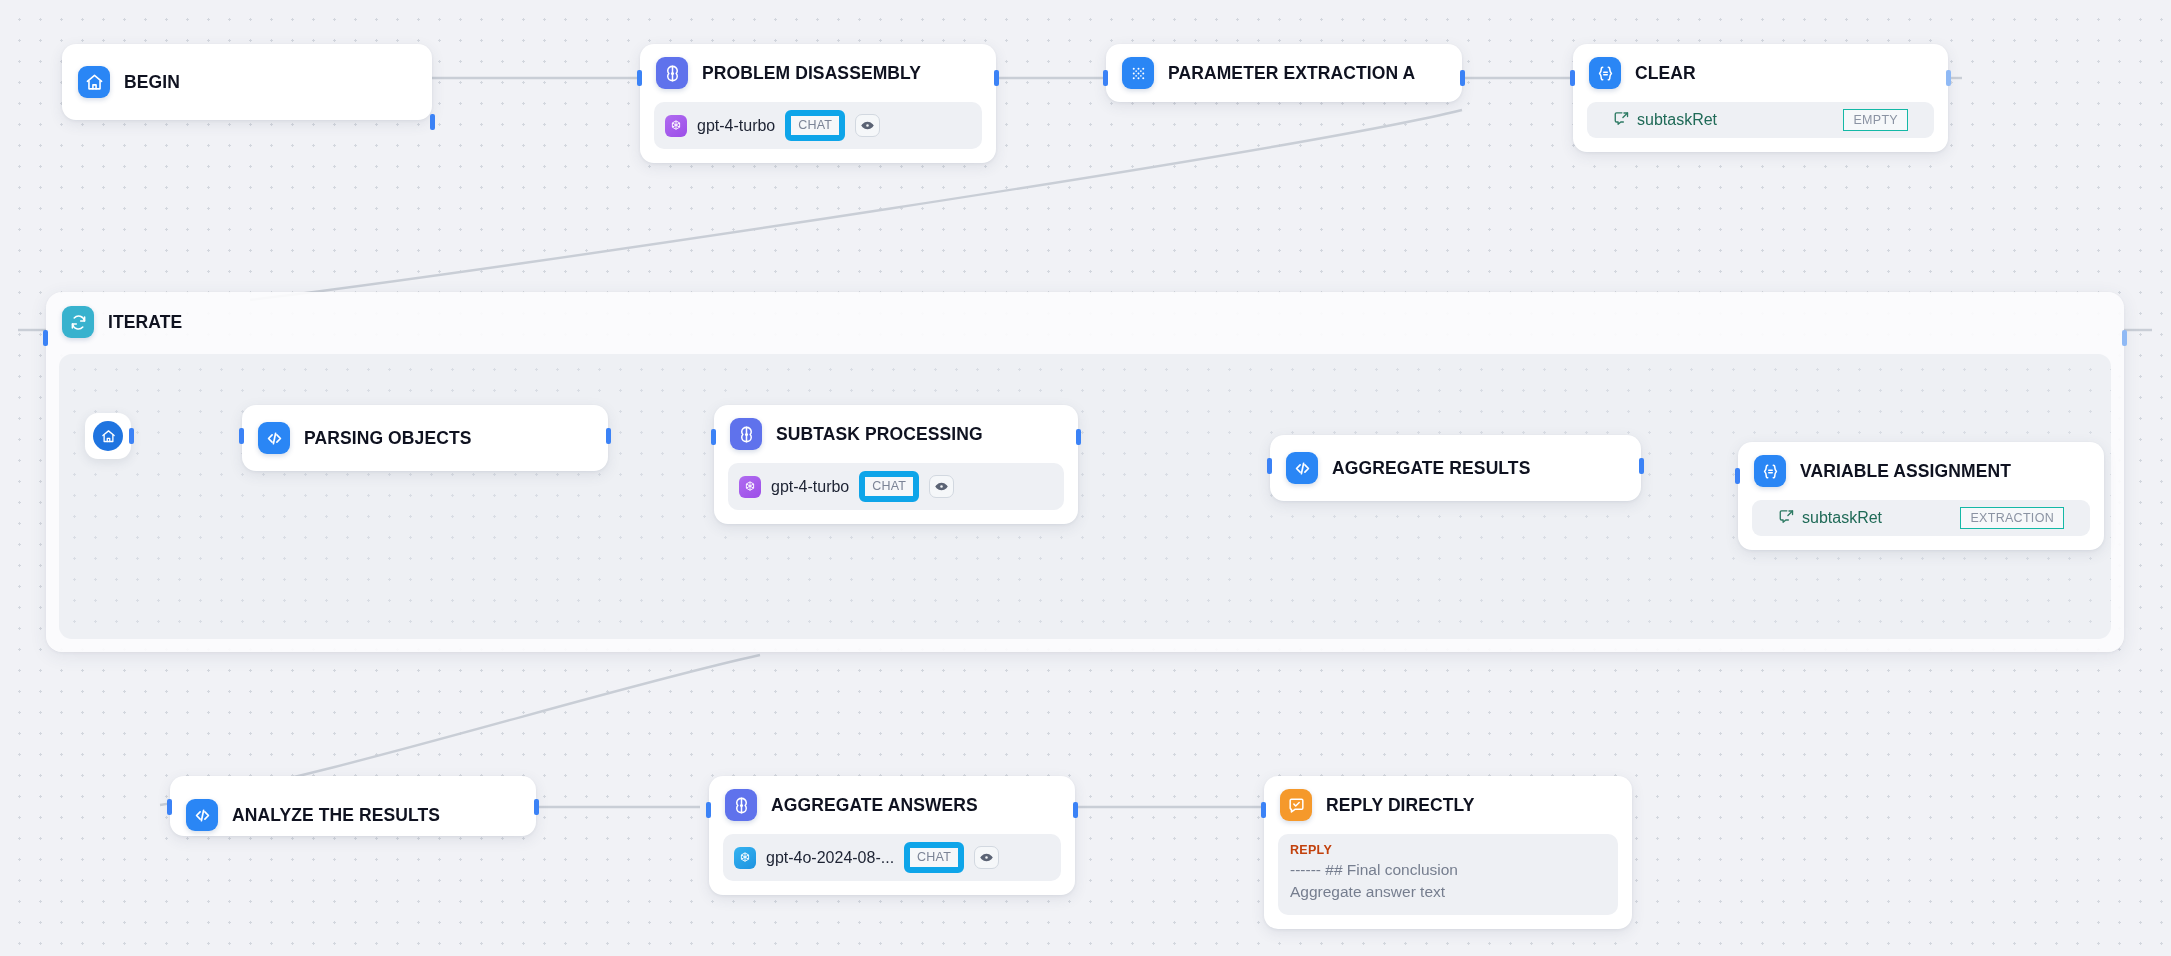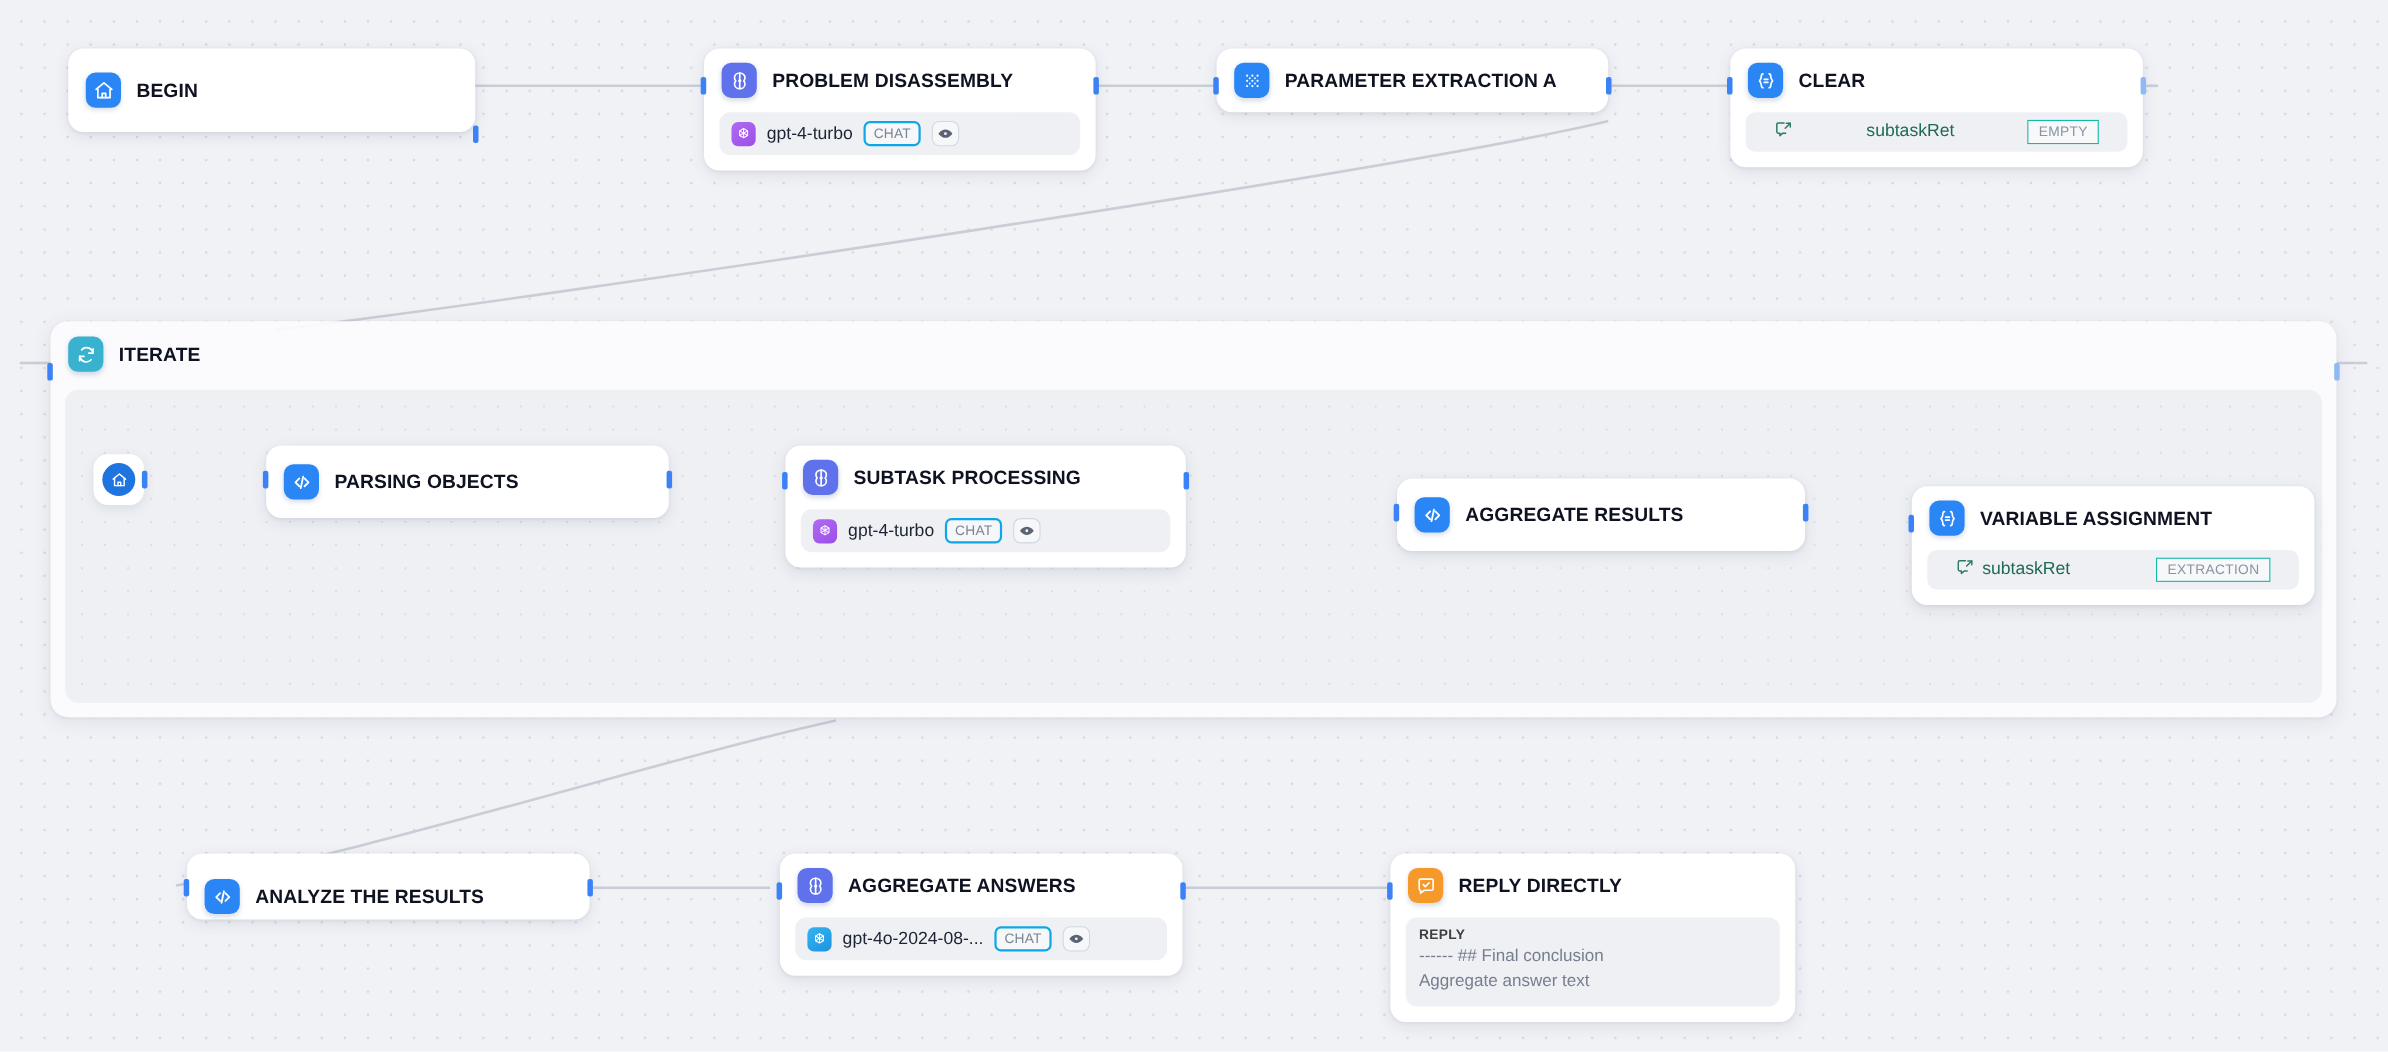--- a/index.html
+++ b/index.html
@@ -93,21 +93,21 @@
     flex: 0 0 22px;
     display: flex; align-items: center; justify-content: center;
   }
   .mini-purple { background: linear-gradient(145deg,#b06bf0,#9c4ee8); }
   .mini-cyan   { background: linear-gradient(145deg,#34b3f1,#1e93e0); }
   .mini-plain  { background: #ffffff; border: 1px solid #dadfe6; }
 
   .pill {
     font-size: 12.5px;
     color: #7b8496;
-    border: 2px solid #0ea5e9;
+    border: 6px solid #0ea5e9;
     border-radius: 6px;
     padding: 2px 7px 3px 7px;
     background: #f5f7f9;
     white-space: nowrap;
     letter-spacing: .2px;
   }
   .eye {
     width: 25px; height: 23px;
     border: 1px solid #d2d8e0;
     border-radius: 7px;
@@ -146,21 +146,21 @@
   
   .reply-box {
     margin: 0 14px 14px 14px;
     background: #eef0f4;
     border-radius: 10px;
     padding: 9px 12px 12px 12px;
   }
   .reply-label {
     font-size: 12.5px;
     font-weight: bold;
-    color: #404040;
+    color: #c2410c;
     letter-spacing: .3px;
     margin-bottom: 2px;
   }
   .reply-line {
     font-size: 15.5px;
     color: #767e8f;
     line-height: 1.42;
     white-space: nowrap;
   }
 
@@ -303,21 +303,21 @@
             <circle cx="9" cy="15" r="1.05"></circle>
             <circle cx="15" cy="15" r="1.05"></circle>
         </svg>
       </span>
       <span class="node-title">PARAMETER EXTRACTION A</span>
     </div>
     <div class="h" style="left:-3px; top:26px;"></div>
     <div class="h" style="right:-3px; top:26px;"></div>
   </div>
 
-  <div class="node" style="left:1573px; top:44px; width:375px;text-align:center;">
+  <div class="node" style="left:1573px; top:44px; width:375px;">
     <div class="node-head">
       <span class="ic ic-blue">
         <svg width="19" height="19" viewBox="0 0 24 24" fill="none" stroke="#fff" stroke-width="1.9" stroke-linecap="round" stroke-linejoin="round">
           <path d="M8.5 4C6.6 4 6.5 5.6 6.5 7.4c0 1.9-.6 3.1-2 4.6 1.4 1.5 2 2.7 2 4.6 0 1.8.1 3.4 2 3.4"></path>
           <path d="M15.5 4c1.9 0 2 1.6 2 3.4 0 1.9.6 3.1 2 4.6-1.4 1.5-2 2.7-2 4.6 0 1.8-.1 3.4-2 3.4"></path>
           <path d="M9.8 10.3h4.4"></path>
             <path d="M9.8 13.7h4.4"></path>
         </svg>
       </span>
       <span class="node-title">CLEAR</span>

